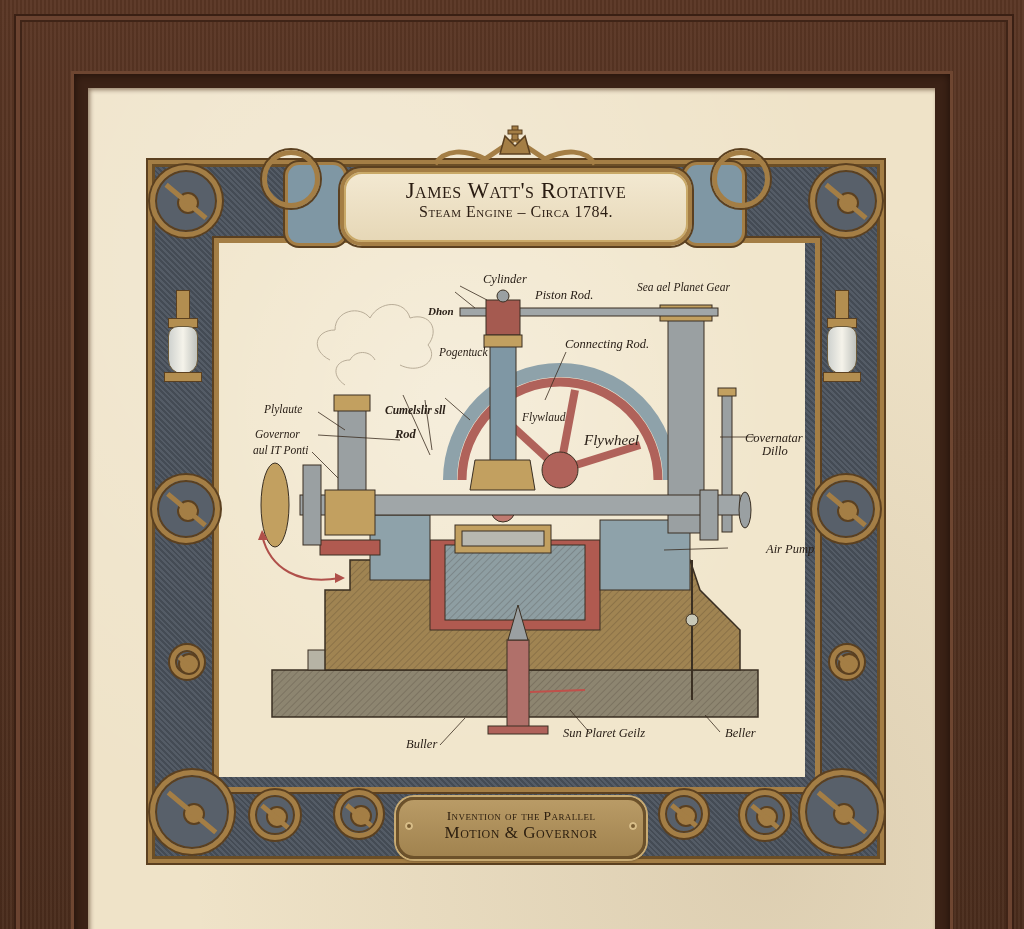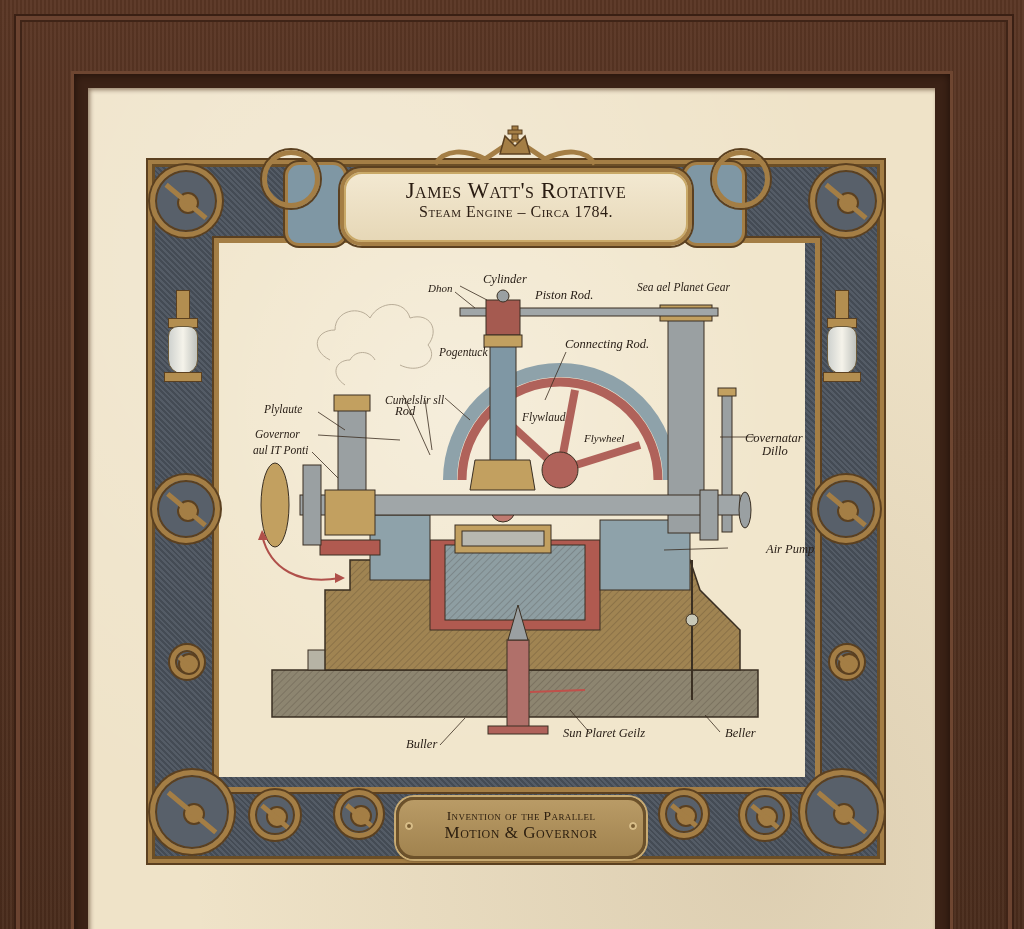--- a/index.html
+++ b/index.html
@@ -45,21 +45,21 @@
   .plaque::before{left:6px;} .plaque::after{right:6px;}
   .plaque .p1{display:block;margin-top:8px;font-size:13.5px;color:#2e2010;font-variant:small-caps;letter-spacing:0.4px;}
   .plaque .p2{display:block;font-size:17px;color:#2e2010;font-variant:small-caps;letter-spacing:0.5px;margin-top:-1px;}
   
   .lamp{position:absolute;width:40px;height:100px;}
   .lamp .cap{position:absolute;left:14px;top:0;width:12px;height:28px;background:#b38e50;border:1px solid #5b4020;}
   .lamp .collar{position:absolute;left:6px;top:28px;width:28px;height:8px;background:#b38e50;border:1px solid #5b4020;}
   .lamp .bulb{position:absolute;left:6px;top:36px;width:28px;height:46px;border-radius:10px 10px 14px 14px;background:linear-gradient(90deg,#cfd2cf,#f5f3ea,#bfc2bd);border:1px solid #6b5a3a;}
   .lamp .base{position:absolute;left:2px;top:82px;width:36px;height:8px;background:#b38e50;border:1px solid #5b4020;}
   .label{position:absolute;font-family:"Liberation Serif","DejaVu Serif",serif;font-style:italic;color:#2a2018;font-size:12.5px;white-space:nowrap;}
-  .label.bold{font-weight:normal;}
+  .label.bold{font-weight:bold;margin-top:23px;}
   svg{position:absolute;left:0;top:0;}
 </style>
 </head>
 <body>
 
 <div class="frame"></div>
 <div class="frame-outer-bevel"></div>
 <div class="frame-inner-bevel"></div>
 <div class="mat"></div>
 
@@ -207,25 +207,25 @@
     <line x1="720" y1="732" x2="705" y2="715"></line>
   </g>
 </svg>
 
 <span class="label bold" style="left:428px;top:282px;font-size:11px;">Dhon</span>
 <span class="label" style="left:483px;top:272px;">Cylinder</span>
 <span class="label" style="left:535px;top:288px;">Piston Rod.</span>
 <span class="label" style="left:637px;top:281px;font-size:11.5px;">Sea ael Planet Gear</span>
 <span class="label" style="left:439px;top:346px;font-size:11.5px;">Pogentuck</span>
 <span class="label" style="left:565px;top:337px;">Connecting Rod.</span>
-<span class="label" style="left:385px;top:394px;font-size:11.5px;">Cumelslir sll</span>
+<span class="label" style="left:385px;top:404px;font-size:11.5px;font-weight:bold;">Cumelslir sll</span>
 <span class="label bold" style="left:395px;top:404px;">Rod</span>
 <span class="label" style="left:264px;top:403px;font-size:11.5px;">Plylaute</span>
 <span class="label" style="left:255px;top:428px;font-size:11.5px;">Governor</span>
 <span class="label" style="left:253px;top:444px;font-size:11.5px;">aul IT Ponti</span>
 <span class="label" style="left:522px;top:411px;font-size:11.5px;">Flywlaud</span>
-<span class="label" style="left:584px;top:432px;font-size:11px;">Flywheel</span>
+<span class="label" style="left:584px;top:432px;font-size:15px;">Flywheel</span>
 <span class="label" style="left:745px;top:431px;">Covernatar</span>
 <span class="label" style="left:762px;top:444px;">Dillo</span>
 <span class="label" style="left:730px;top:542px;margin-left:36px;">Air Pump</span>
 <span class="label" style="left:406px;top:737px;">Buller</span>
 <span class="label" style="left:563px;top:726px;">Sun  Plaret Geilz</span>
 <span class="label" style="left:725px;top:726px;">Beller</span>
 
 </body></html>

